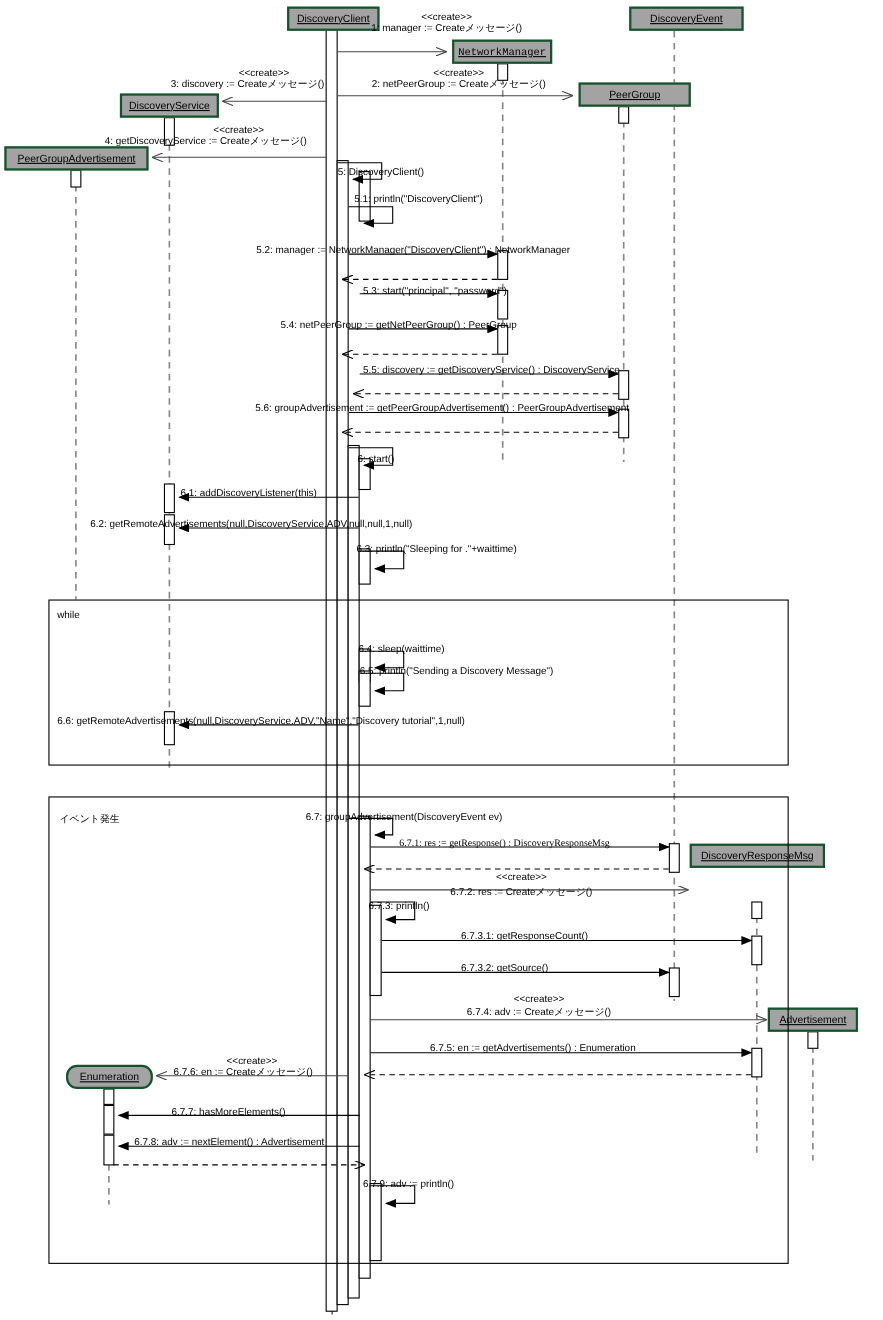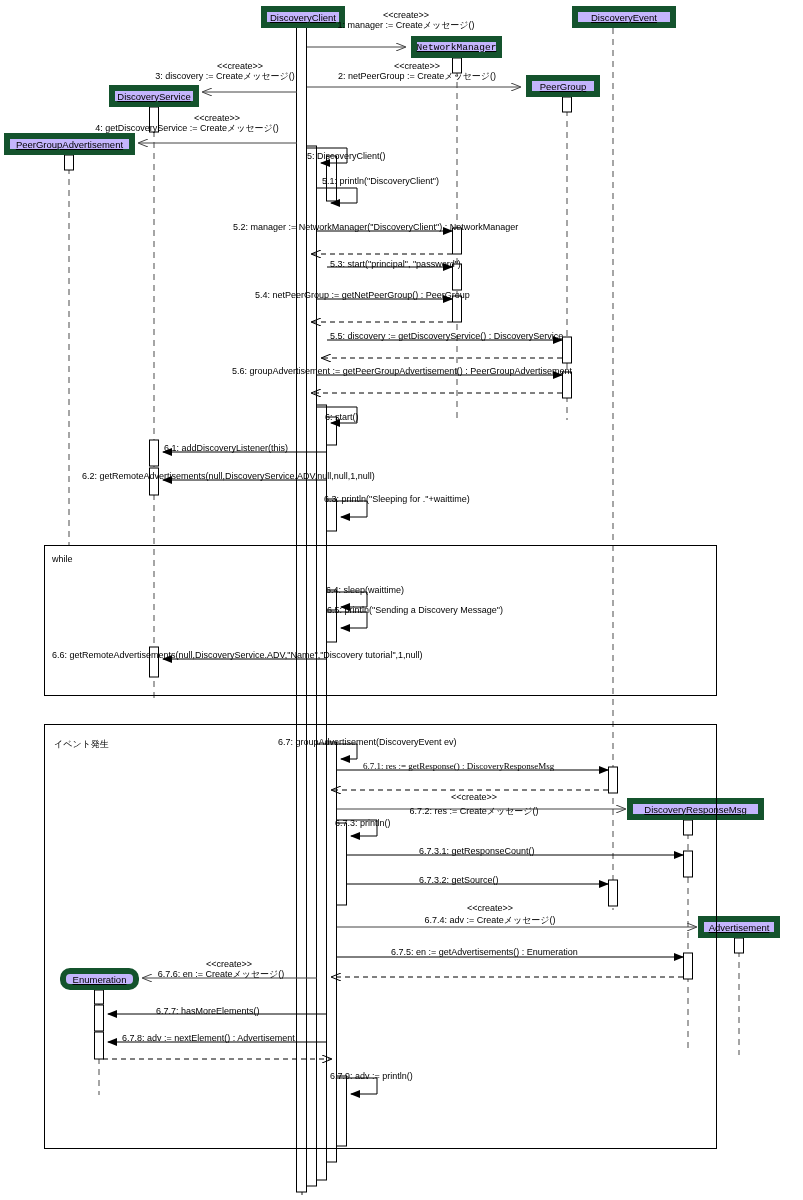--- a/index.html
+++ b/index.html
@@ -1,21 +1,21 @@
 <!DOCTYPE html>
 <html><head>
 <meta charset="utf-8">
 <style>
   html,body{margin:0;padding:0;background:#ffffff;}
   body{font-family:"Liberation Sans","DejaVu Sans",sans-serif;}
   #stage{position:relative;width:803px;height:1200px;background:#fff;overflow:hidden;}
   svg{position:absolute;left:0;top:0;}
   .lbl{position:absolute;font-size:9px;color:#000;white-space:nowrap;line-height:10px;}
   .lbl.ctr{transform:translateX(-50%);text-align:center;}
-  .objbox{position:absolute;box-sizing:border-box;border:6px solid #14532d;background:#c4b5fd;
+  .objbox{position:absolute;box-sizing:border-box;border:2px solid #14532d;background:#a3a3a3;
           display:flex;align-items:center;justify-content:center;}
   .objbox span{font-size:9.5px;color:#000;text-decoration:underline;white-space:nowrap;}
   .frame{position:absolute;box-sizing:border-box;border:1px solid #000;background:transparent;}
   .frame-label{position:absolute;font-size:9px;color:#000;}
 </style>
 </head>
 <body>
 
 <div id="stage">
 
@@ -174,27 +174,27 @@
   </div>
   <div class="objbox" style="left:60px;top:968px;width:79px;height:22px;border-radius:10px;">
     <span>Enumeration</span>
   </div>
   <div class="objbox" style="left:261px;top:6px;width:84px;height:22px;">
     <span>DiscoveryClient</span>
   </div>
   <div class="objbox" style="left:411px;top:36px;width:91px;height:22px;font-family:Liberation Mono, monospace;">
     <span>NetworkManager</span>
   </div>
-  <div class="objbox" style="left:526px;top:75px;width:74px;height:22px;">
+  <div class="objbox" style="left:526px;top:75px;width:102px;height:22px;">
     <span>PeerGroup</span>
   </div>
   <div class="objbox" style="left:572px;top:6px;width:104px;height:22px;">
     <span>DiscoveryEvent</span>
   </div>
-  <div class="objbox" style="left:627px;top:798px;width:137px;height:22px;text-align:right;">
+  <div class="objbox" style="left:627px;top:767px;width:123px;height:22px;text-align:right;">
     <span>DiscoveryResponseMsg</span>
   </div>
   <div class="objbox" style="left:698px;top:916px;width:82px;height:22px;">
     <span>Advertisement</span>
   </div>
 
   <div class="frame" style="left:44px;top:545px;width:673px;height:151px;"></div>
   <div class="frame-label" style="left:52px;top:554px;">while</div>
 
   <div class="frame" style="left:44px;top:724px;width:673px;height:425px;"></div>

